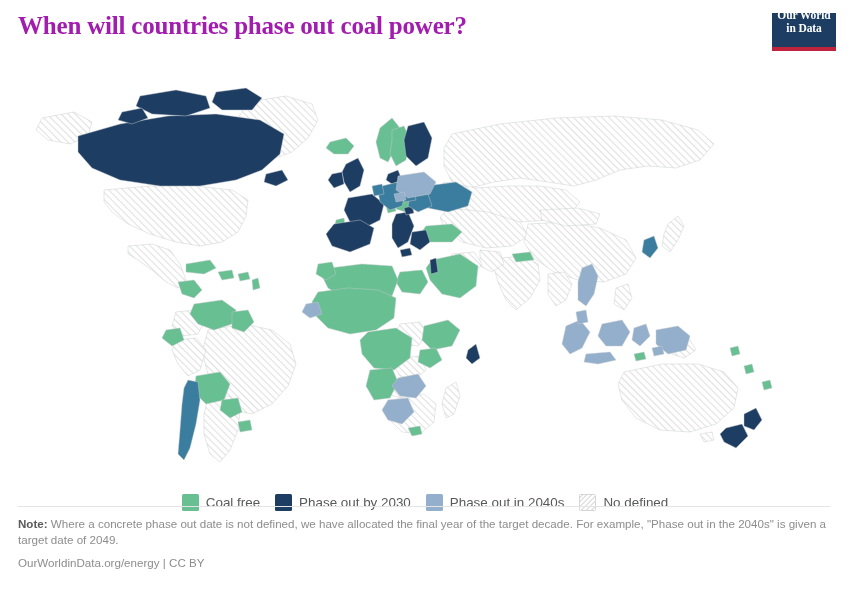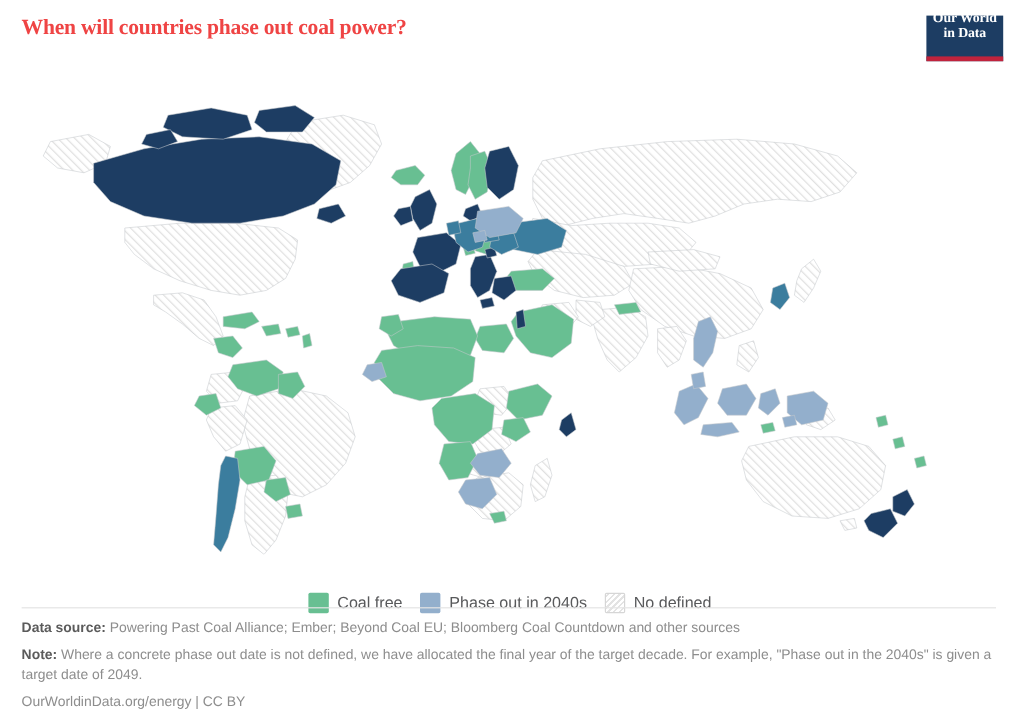--- a/index.html
+++ b/index.html
@@ -18,23 +18,23 @@
   }
 
   
   .header {
     position: absolute;
     left: 18px; top: 12px;
     width: 740px;
   }
   .title {
     font-family: "Liberation Serif", serif;
-    font-size: 18px;
+    font-size: 25px;
     font-weight: 700;
-    color: #ef4444;
+    color: #a21caf;
     letter-spacing: -0.2px;
     line-height: 1.15;
     margin: 0;
   }
   .subtitle {
     font-family: "Liberation Sans", sans-serif;
     font-size: 13.2px;
     color: #5b5b5b;
     margin: 8px 0 0 0;
     line-height: 1.3;
@@ -365,35 +365,38 @@
     </svg>
   </div>
 
   <div class="legend">
 
     <div class="legend-item">
       <span class="legend-swatch" style="background:#68bf92"></span>
       <span class="legend-label">Coal free</span>
     </div>
 
+    <div class="legend-item">
+      <span class="legend-swatch" style="background:#1d3d63"></span>
+      <span class="legend-label">Phase out by 2030</span>
+    </div>
 
 
     <div class="legend-item">
       <span class="legend-swatch" style="background:#93afcc"></span>
       <span class="legend-label">Phase out in 2040s</span>
     </div>
 
     <div class="legend-item">
       <span class="legend-swatch hatched"></span>
       <span class="legend-label">No defined</span>
     </div>
 
   </div>
 
   <div class="footer">
-    <p class="foot-line"><span class="foot-strong">Data source:</span><span> Powering Past Coal Alliance; Ember; Beyond Coal EU; Bloomberg Coal Countdown and other sources</span></p>
 
     <p class="foot-line"><span class="foot-strong">Note:</span><span> Where a concrete phase out date is not defined, we have allocated the final year of the target decade. For example, "Phase out in the 2040s" is given a target date of 2049.</span></p>
 
     <p class="foot-line foot-link">OurWorldinData.org/energy | CC BY</p>
   </div>
 
 </div>
 
 </body></html>

